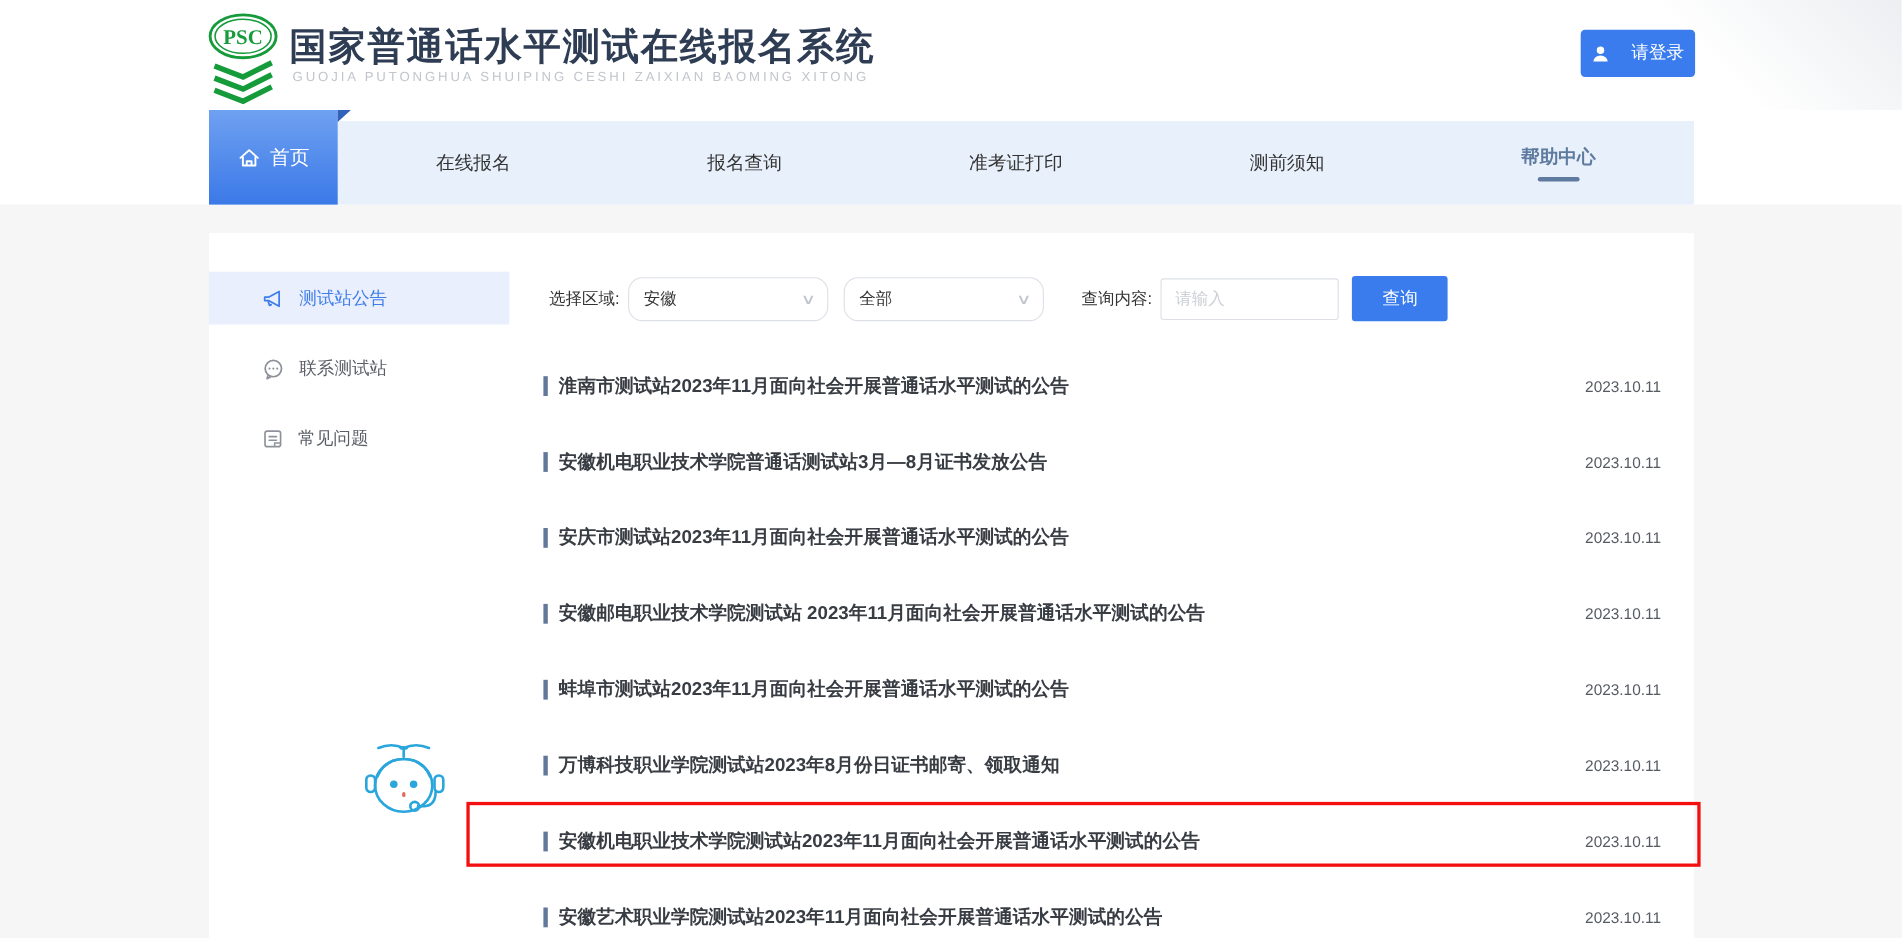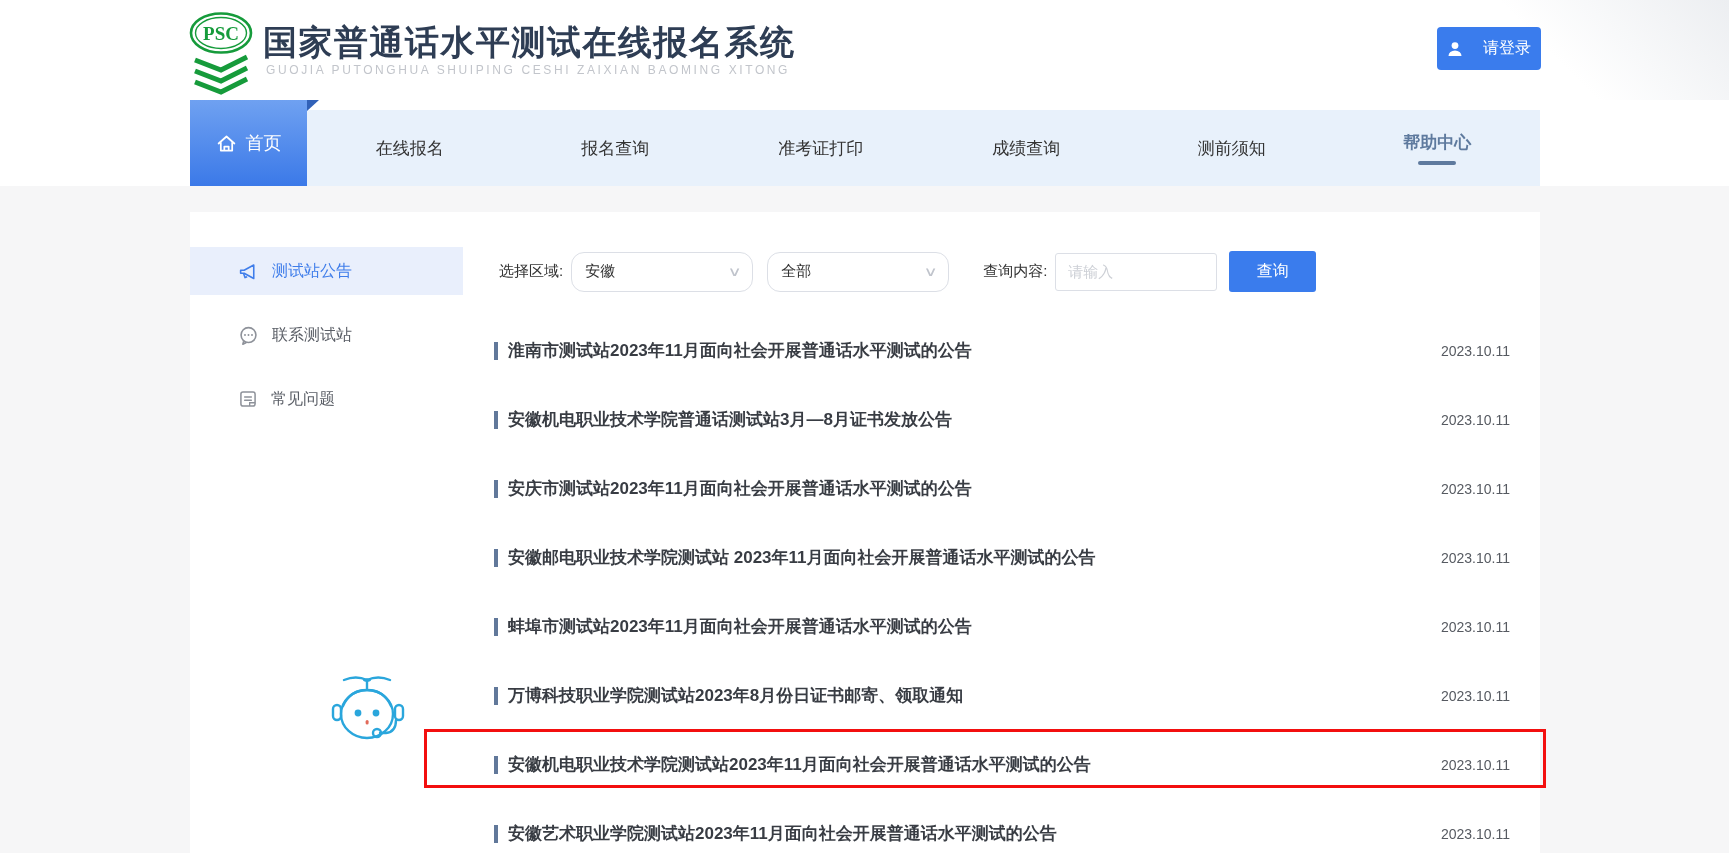--- a/index.html
+++ b/index.html
@@ -112,23 +112,20 @@
       <span>首页</span>
     </div>
     <div class="tab">
       <span>在线报名</span>
     </div>
     <div class="tab">
       <span>报名查询</span>
     </div>
     <div class="tab">
       <span>准考证打印</span>
-    </div>
-    <div class="tab">
-      <span>成绩查询</span>
     </div>
     <div class="tab">
       <span>测前须知</span>
     </div>
     <div class="tab tab-help">
       <span>帮助中心</span>
       <div class="tab-underline"></div>
     </div>
   </div>
 

